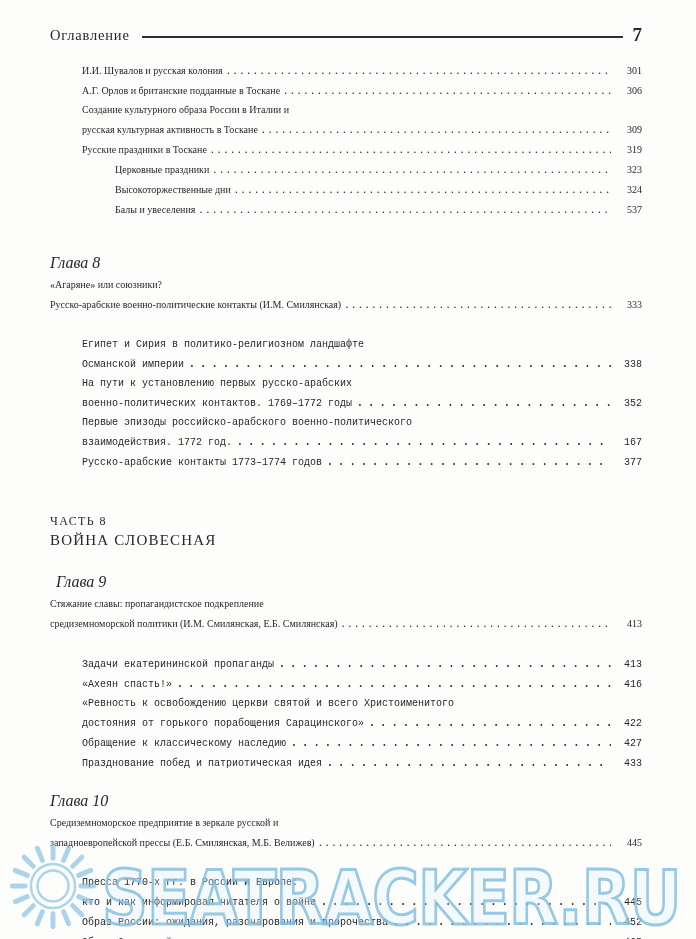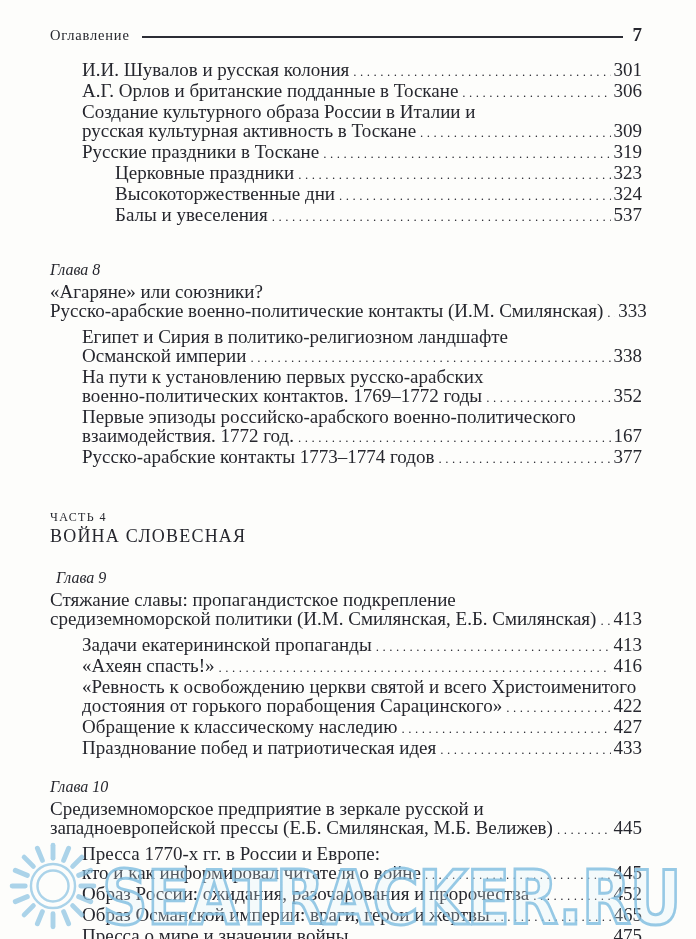--- a/index.html
+++ b/index.html
@@ -20,37 +20,37 @@
     display: flex; align-items: center;
     margin-bottom: 14px;
   }
   .hdr-title { font-size: 14.5px; letter-spacing: 0.8px; white-space: nowrap; }
   .hdr-rule { flex: 1; height: 2px; background: #2c2d35; margin: 0 10px 0 12px; transform: translateY(2px); }
   .hdr-num { font-size: 19px; font-weight: bold; }
 
   
   .block { }
   .sp-3  { margin-top: 3px; }
-  .sp-9  { margin-top: 5px; }
+  .sp-9  { margin-top: 21px; font-family: Liberation Mono, monospace; }
   .sp-12 { margin-top: 12px; }
   .sp-18 { margin-top: 18px; }
   .sp-22 { margin-top: 22px; margin-left: 6px; }
   .sp-34 { margin-top: 34px; }
   .sp-40 { margin-top: 40px; }
 
   .block-chapter {
     font-style: italic;
     font-size: 16px;
     line-height: 19px;
   }
   .block-part { line-height: 19px; }
   .part-line-0 { font-size: 12px; letter-spacing: 1.4px; }
-  .part-line-1 { font-size: 18px; letter-spacing: 1.2px; }
-
-  .entry { font-size: 19px; line-height: 19px; }
+  .part-line-1 { font-size: 15px; letter-spacing: 1.2px; }
+
+  .entry { font-size: 10px; line-height: 19px; }
   .indent-1 { margin-left: 32px; }
   .indent-2 { margin-left: 65px; }
   .line.last { display: flex; align-items: baseline; }
   .line .txt { white-space: nowrap; }
   .it { }
   .leader {
     flex: 1;
     overflow: hidden;
     white-space: nowrap;
     margin: 0 3px 0 4px;
@@ -189,21 +189,21 @@
         </div>
         <div class="entry indent-1">
           <div class="line last">
             <span class="txt"><span>Русско-арабские контакты 1773–1774 годов</span></span>
             <span class="leader"></span>
             <span class="pg">377</span>
           </div>
         </div>
       </div>
       <div class="block block-part sp-40">
-        <div class="part-line part-line-0">ЧАСТЬ 4</div>
+        <div class="part-line part-line-0">ЧАСТЬ 8</div>
         <div class="part-line part-line-1">ВОЙНА СЛОВЕСНАЯ</div>
       </div>
       <div class="block block-chapter sp-22">Глава 9</div>
       <div class="block block-entries sp-3">
         <div class="entry indent-0">
           <div class="line"><span class="txt"><span>Стяжание славы: пропагандистское подкрепление</span></span></div>
           <div class="line last">
             <span class="txt"><span>средиземноморской политики </span><span class="it">(И.М. Смилянская, Е.Б. Смилянская)</span></span>
             <span class="leader"></span>
             <span class="pg">413</span>

